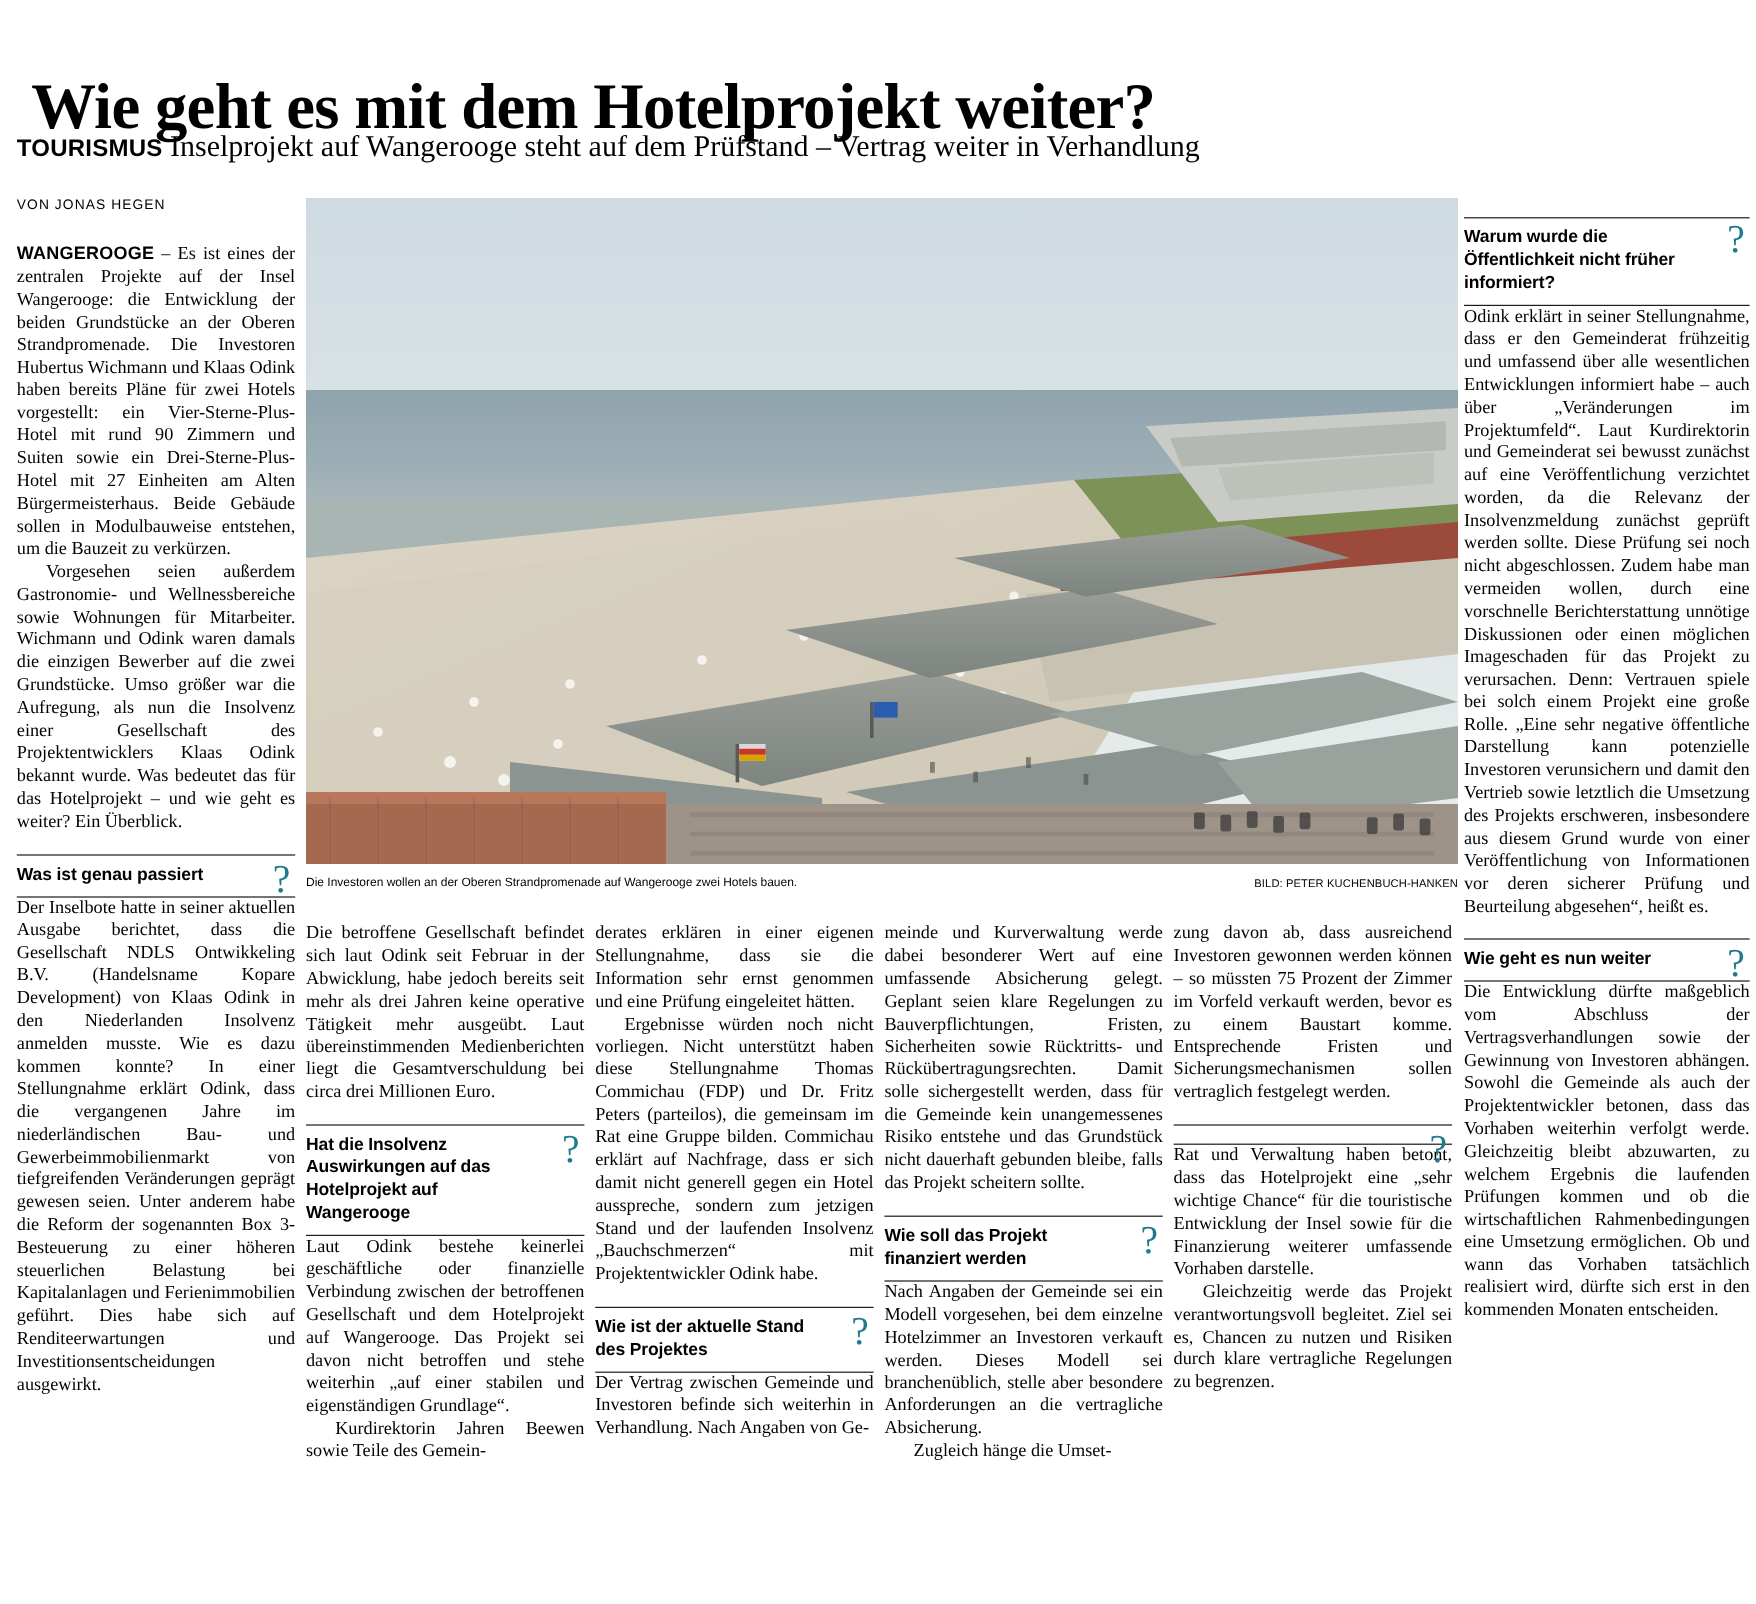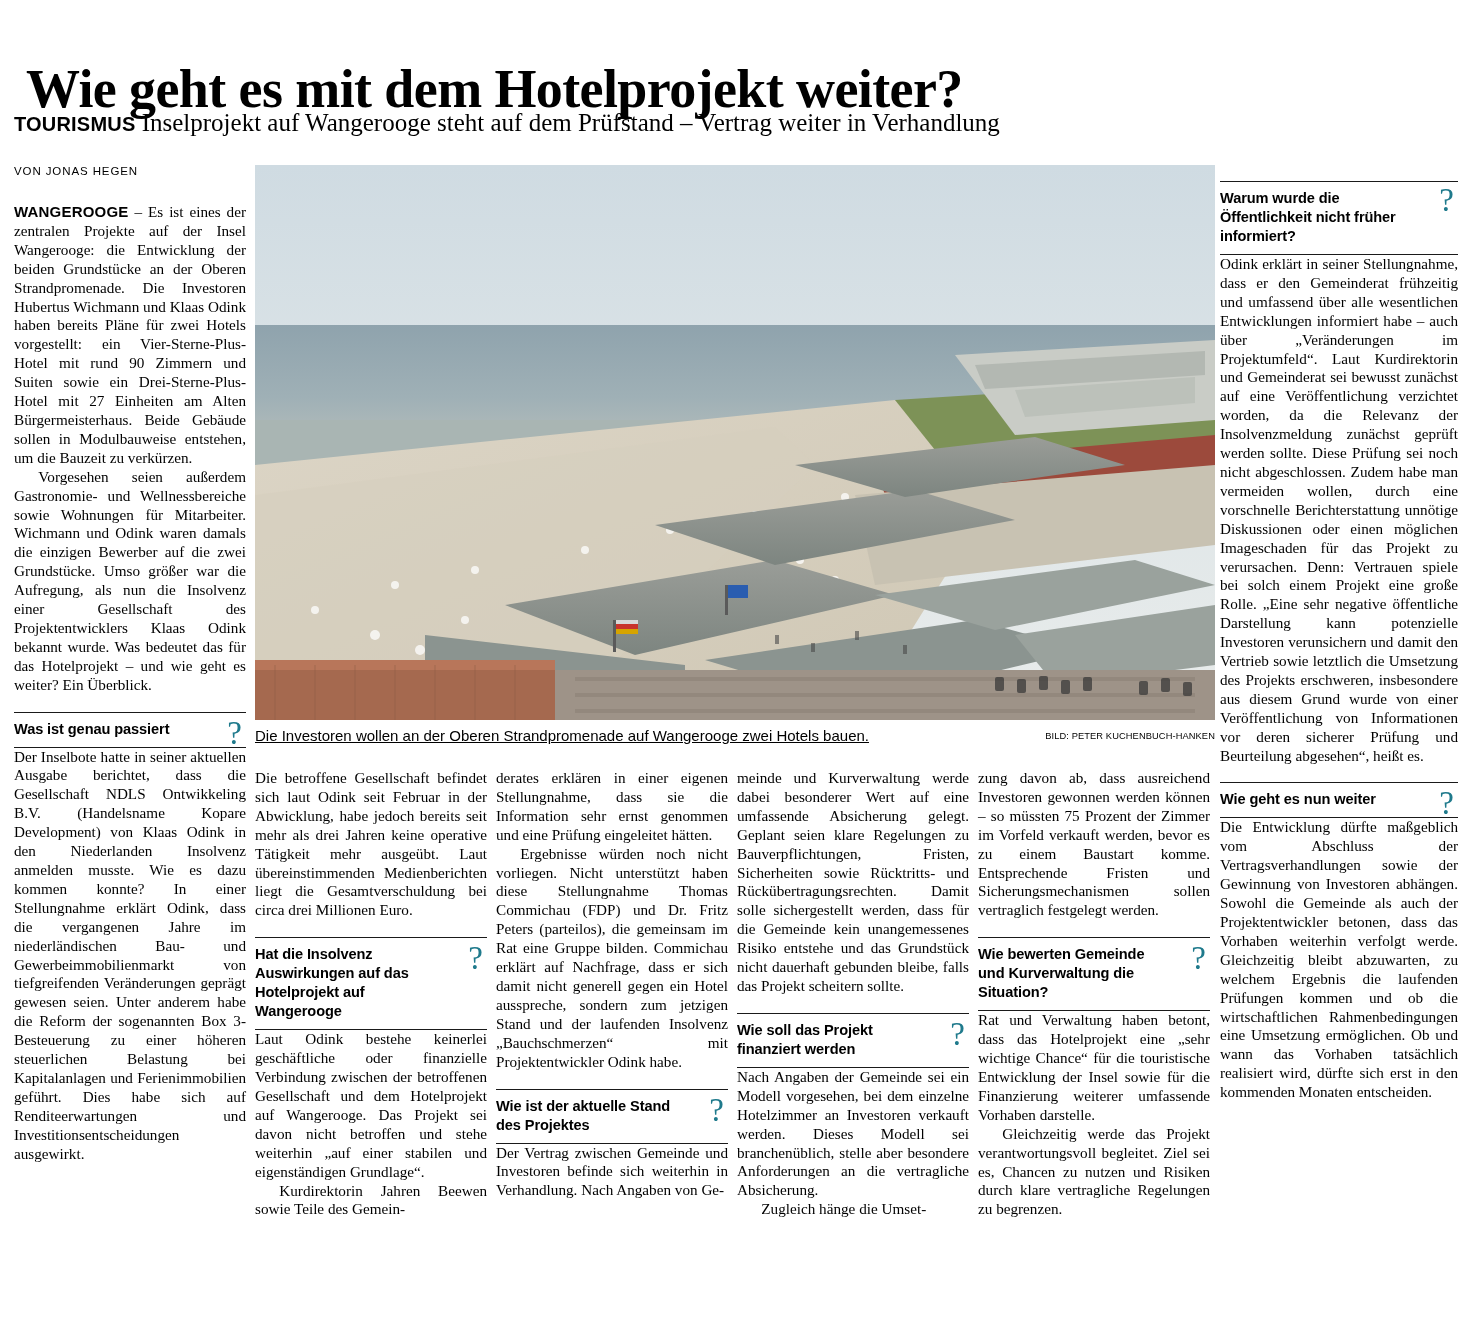--- a/index.html
+++ b/index.html
@@ -81,21 +81,21 @@
     width:960px;height:555px;overflow:hidden;
     background:#b9c6cc;
   }
   .photo svg{display:block;width:960px;height:555px;}
   .capbar{
     position:absolute;left:255px;top:727px;width:960px;height:22px;
   }
   .caption{
     position:absolute;left:0;top:0;
     font-family:"Liberation Sans",sans-serif;
-    font-size:15px;line-height:18px;text-decoration:underline;
+    font-size:10px;line-height:18px;
   }
   .credit{
     position:absolute;right:0;top:3px;
     font-family:"Liberation Sans",sans-serif;
     font-size:9.3px;letter-spacing:0.1px;line-height:12px;
     text-transform:uppercase;
   }
   
   .lower{position:absolute;top:757px;width:232px;margin-top:12px;}
   .l2{left:255px;}
@@ -295,21 +295,20 @@
     </div>
 
     <p class="body lead afterq">Nach Angaben der Gemeinde sei ein Modell vorgesehen, bei dem einzelne Hotelzimmer an Investoren verkauft werden. Dieses Modell sei branchenüblich, stelle aber besondere Anforderungen an die vertragliche Absicherung.</p>
     <p class="body">Zugleich hänge die Umset-</p>
   </div>
 
   <div class="lower l5">
     <p class="body lead">zung davon ab, dass ausreichend Investoren gewonnen werden können – so müssten 75 Prozent der Zimmer im Vorfeld verkauft werden, bevor es zu einem Baustart komme. Entsprechende Fristen und Sicherungsmechanismen sollen vertraglich festgelegt werden.</p>
 
     <div class="qhead">
-      <span class="qtext">Wie bewerten Gemeinde und Kurverwaltung die Situation?</span>
       <span class="qmark" style="color: rgb(31, 122, 140);">?</span>
     </div>
 
     <p class="body lead afterq">Rat und Verwaltung haben betont, dass das Hotelprojekt eine „sehr wichtige Chance“ für die touristische Entwicklung der Insel sowie für die Finanzierung weiterer umfassende Vorhaben darstelle.</p>
     <p class="body">Gleichzeitig werde das Projekt verantwortungsvoll begleitet. Ziel sei es, Chancen zu nutzen und Risiken durch klare vertragliche Regelungen zu begrenzen.</p>
   </div>
 
   <div class="col c6">
     <div class="qhead h1" style="margin-top:16px;">
       <span class="qtext">Warum wurde die Öffentlichkeit nicht früher informiert?</span>

